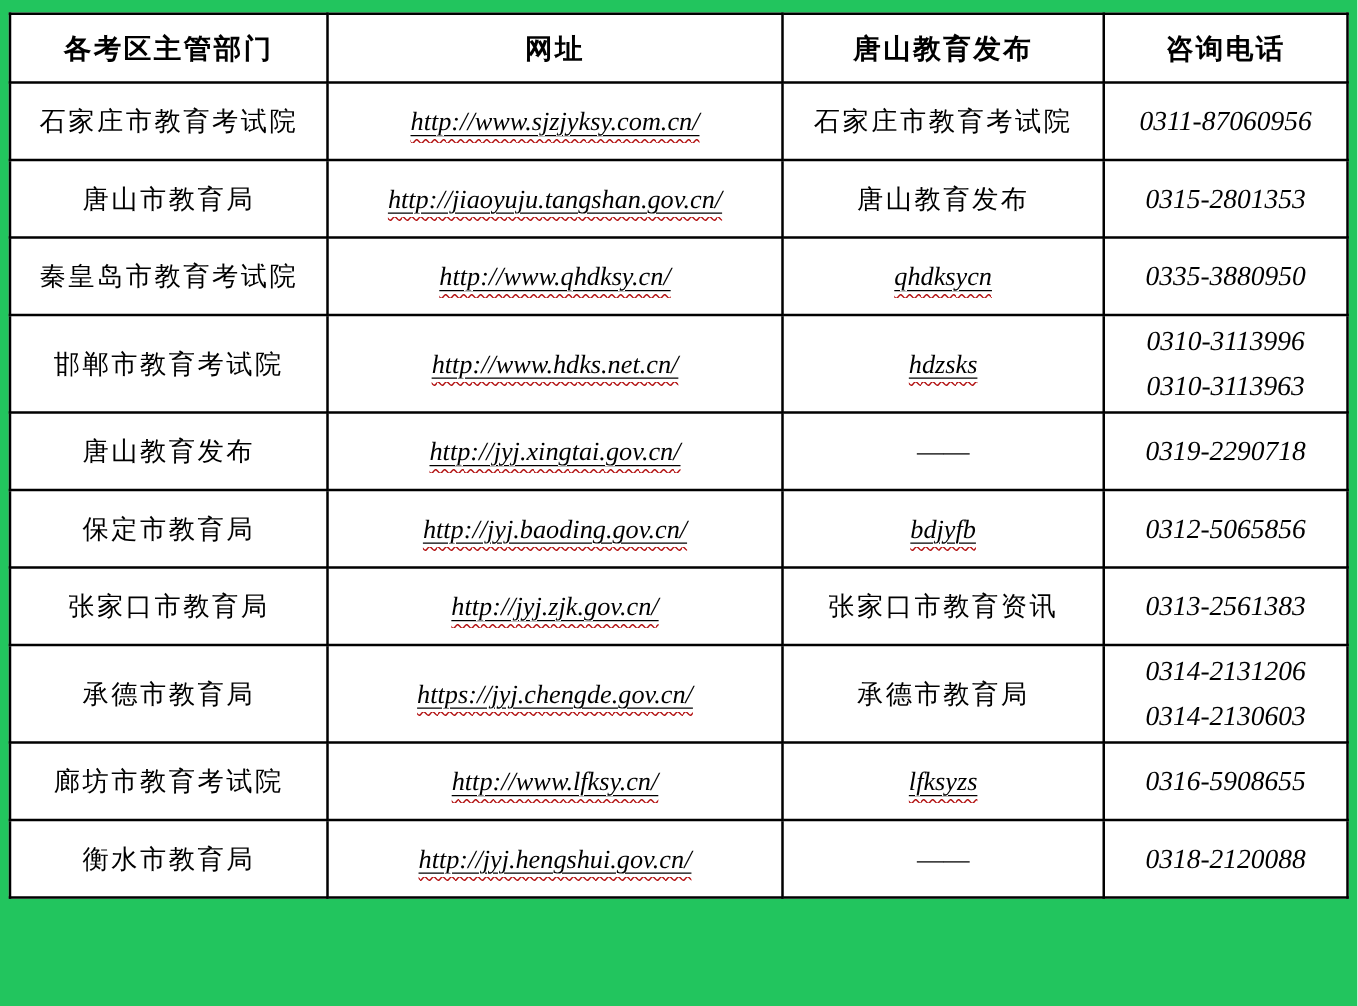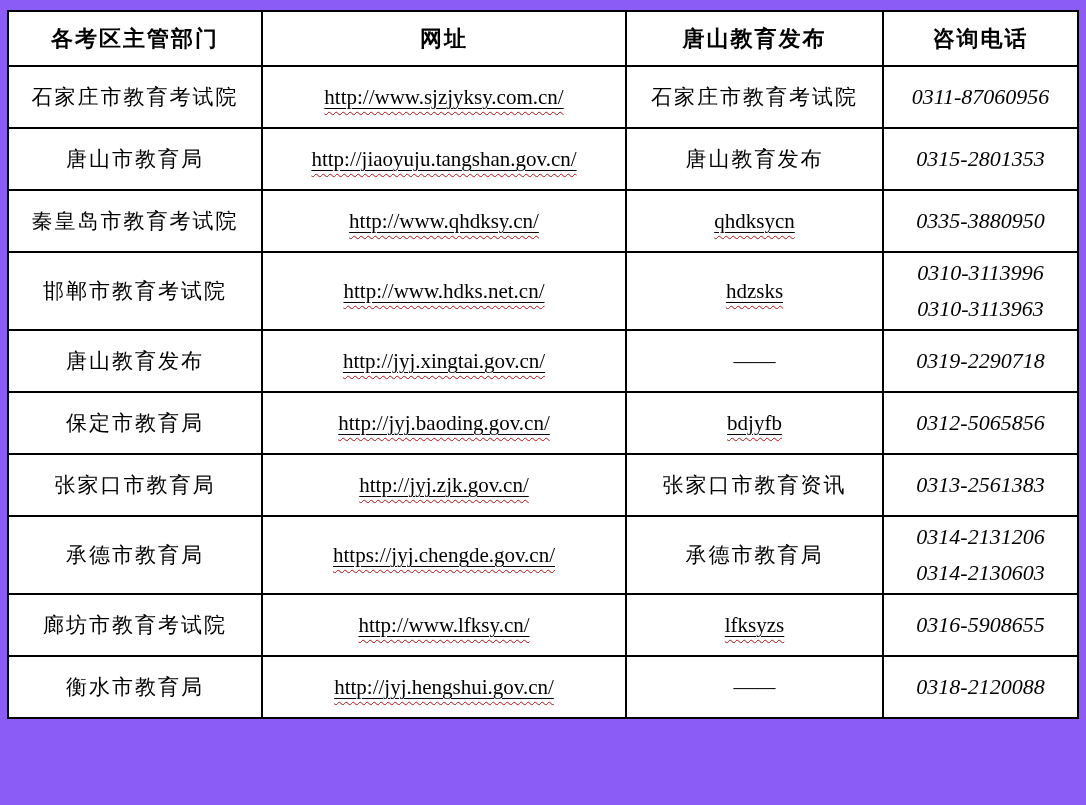--- a/index.html
+++ b/index.html
@@ -7,21 +7,21 @@
     padding: 0;
     background: #ffffff;
     width: 1086px;
     height: 805px;
     overflow: hidden;
   }
   .page {
     position: relative;
     width: 1086px;
     height: 805px;
-    background: #8b5cf6;
+    background: #22c55e;
     font-family: "Liberation Serif", "DejaVu Serif", serif;
     color: #000000;
   }
   table.contact-table {
     position: absolute;
     left: 7px;
     top: 10px;
     width: 1070px;
     border-collapse: collapse;
     table-layout: fixed;
@@ -46,20 +46,21 @@
   }
   tr.data-row    { height: 62px; margin-top: 28px; }
   tr.data-row.tall { height: 78px; }
   .cjk { letter-spacing: 2px; }
   .linkish {
     text-decoration: underline;
     text-decoration-thickness: 1px;
     text-underline-offset: 4px;
     color: #000000;
     cursor: pointer;
+    font-style: italic;
   }
   .linkish .wavy {
     text-decoration: underline wavy #b21010;
     text-decoration-thickness: 1px;
     text-underline-offset: 7px;
   }
   .phone-line {
     line-height: 36px;
     font-size: 22px;
   }

